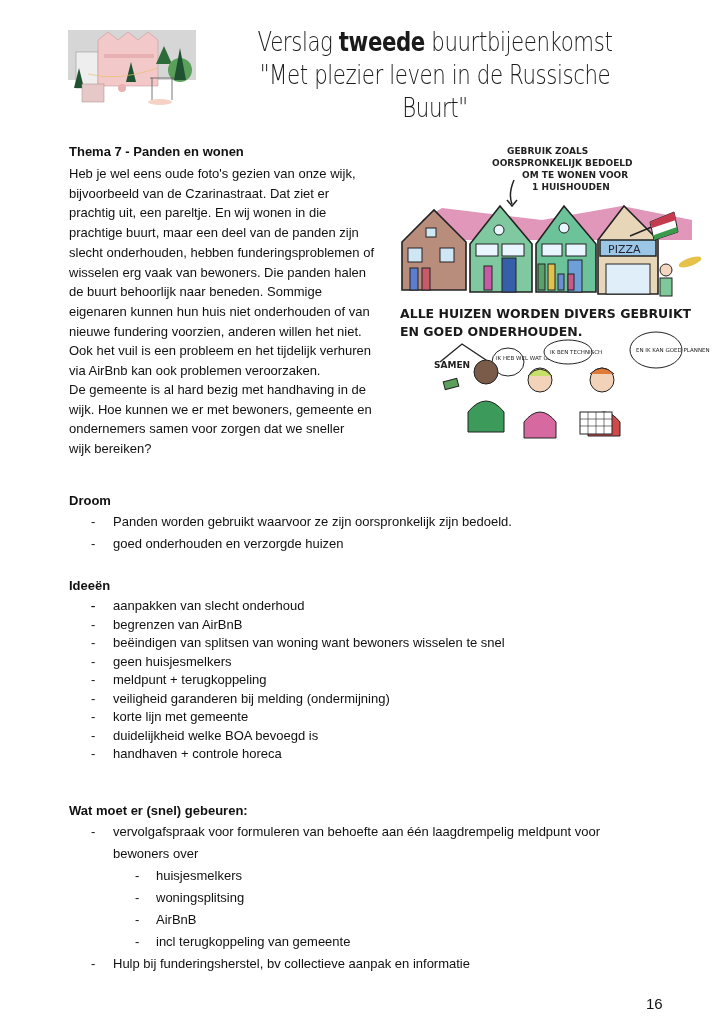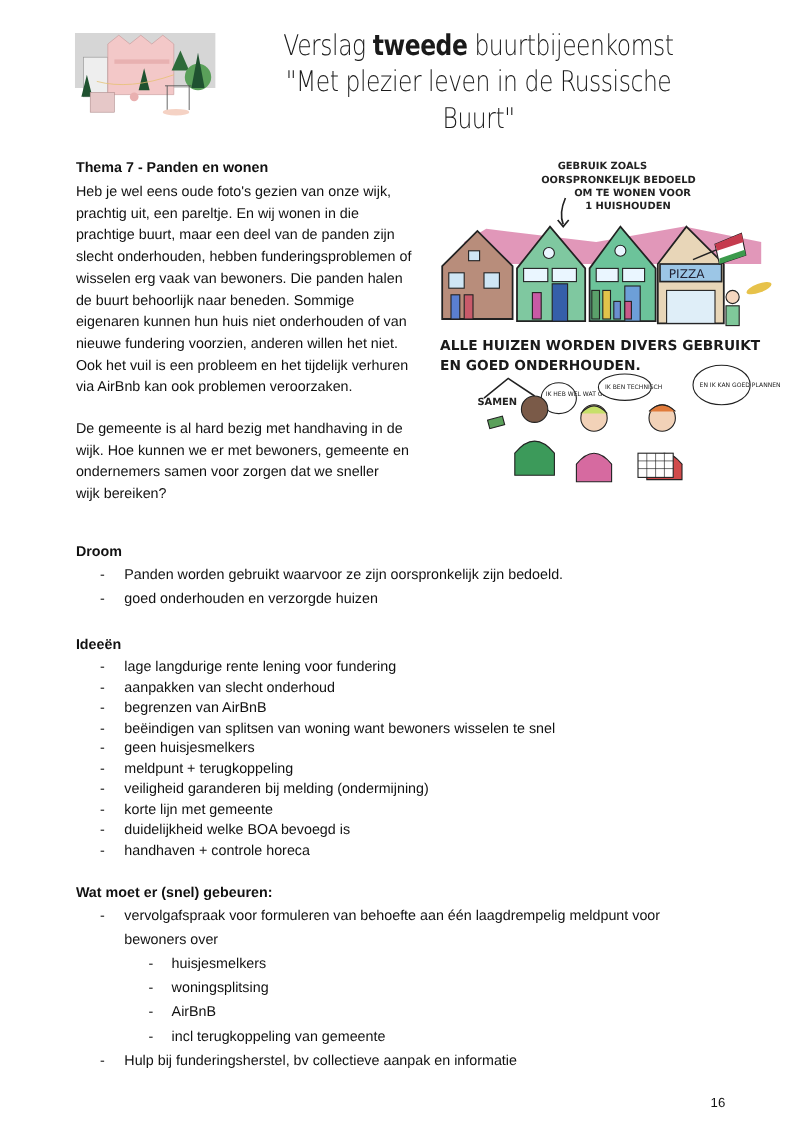--- a/index.html
+++ b/index.html
@@ -14,21 +14,21 @@
   .header-title .bold { font-weight: 900; }
   .section-heading { font-weight: bold; font-size: 13px; line-height: 16px; }
   .body-text { font-size: 13px; line-height: 19.7px; }
   .para { left: 69px; width: 318px; }
   .list { list-style: none; margin: 0; padding: 0; }
   .li { position: relative; font-size: 13px; line-height: 18.5px; padding-left: 44px; }
   .li .dash { position: absolute; left: 22px; top: 0; }
   .li.sub { padding-left: 87px; line-height: 22px; }
   .li.sub .dash { left: 66px; }
   .li.wide { line-height: 22px; }
-  .page-number { left: 646px; top: 995px; font-size: 12px; }
+  .page-number { left: 646px; top: 995px; font-size: 15px; }
   .illustration { left: 392px; top: 140px; width: 322px; height: 300px; text-align: center; }
 </style>
 </head>
 <body>
 
 <div class="abs header-illustration">
   <svg width="128" height="84" viewBox="0 0 128 84">
     <rect x="0" y="6" width="128" height="50" fill="#d6d6d6"></rect>
     <rect x="8" y="28" width="22" height="36" fill="#eeeeee" stroke="#999" stroke-width="0.6"></rect>
     <polygon points="30,16 40,8 50,16 60,8 70,16 80,8 90,16 90,62 30,62" fill="#f3c8c8" stroke="#c89a9a" stroke-width="0.6"></polygon>
@@ -50,20 +50,21 @@
 
 <div class="abs header-title">
   <div><span>Verslag </span><span class="bold">tweede</span><span> buurtbijeenkomst</span></div>
   <div>"Met plezier leven in de Russische Buurt"</div>
 </div>
 
 <div class="abs section-heading" style="left:69px; top:128px;margin-top:16px;">Thema  7 - Panden en wonen</div>
 
 <div class="abs para body-text" style="top:164px;">
   <div>Heb je wel eens oude foto's gezien van onze wijk,</div>
+  <div>bijvoorbeeld van de Czarinastraat. Dat ziet er</div>
   <div>prachtig uit, een pareltje. En wij wonen in die</div>
   <div>prachtige buurt, maar een deel van de panden zijn</div>
   <div>slecht onderhouden, hebben funderingsproblemen of</div>
   <div>wisselen erg vaak van bewoners. Die panden halen</div>
   <div>de buurt behoorlijk naar beneden. Sommige</div>
   <div>eigenaren kunnen hun huis niet onderhouden of van</div>
   <div>nieuwe fundering voorzien, anderen willen het niet.</div>
   <div>Ook het vuil is een probleem en het tijdelijk verhuren</div>
   <div>via AirBnb kan ook problemen veroorzaken.</div>
 </div>
@@ -171,21 +172,21 @@
   <div class="section-heading">Droom</div>
   <ul class="list" style="margin-top:2px;">
     <li class="li wide"><span class="dash">-</span><span>Panden worden gebruikt waarvoor ze zijn oorspronkelijk zijn bedoeld.</span></li>
     <li class="li wide"><span class="dash">-</span><span>goed onderhouden en verzorgde huizen</span></li>
   </ul>
 </div>
 
 <div class="abs" style="left:69px; top:578px; width:620px;">
   <div class="section-heading">Ideeën</div>
   <ul class="list" style="margin-top:3px;">
-    <li class="li"><span class="dash">-</span><span>lage langdurige rente lening voor fundering</span></li>
+    <li class="li"><span class="dash">-</span></li>
     <li class="li"><span class="dash">-</span><span>aanpakken van slecht onderhoud</span></li>
     <li class="li"><span class="dash">-</span><span>begrenzen van AirBnB</span></li>
     <li class="li"><span class="dash">-</span><span>beëindigen van splitsen van woning want bewoners wisselen te snel</span></li>
     <li class="li"><span class="dash">-</span><span>geen huisjesmelkers</span></li>
     <li class="li"><span class="dash">-</span><span>meldpunt + terugkoppeling</span></li>
     <li class="li"><span class="dash">-</span><span>veiligheid garanderen bij melding (ondermijning)</span></li>
     <li class="li"><span class="dash">-</span><span>korte lijn met gemeente</span></li>
     <li class="li"><span class="dash">-</span><span>duidelijkheid welke BOA bevoegd is</span></li>
     <li class="li"><span class="dash">-</span><span>handhaven + controle horeca</span></li>
   </ul>

